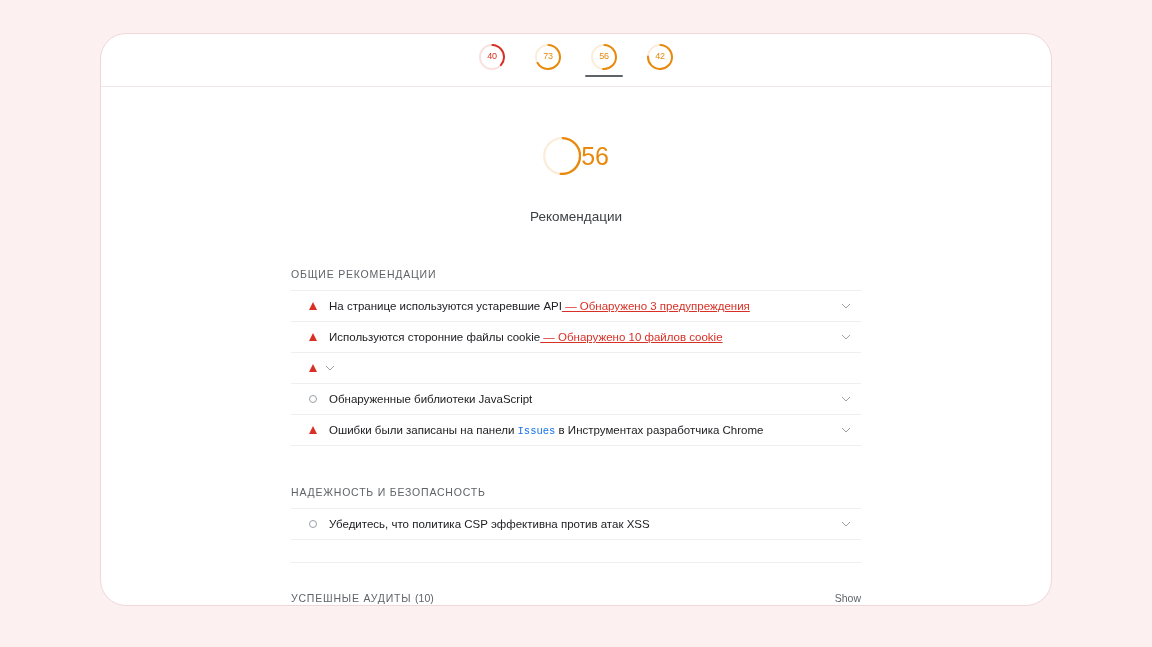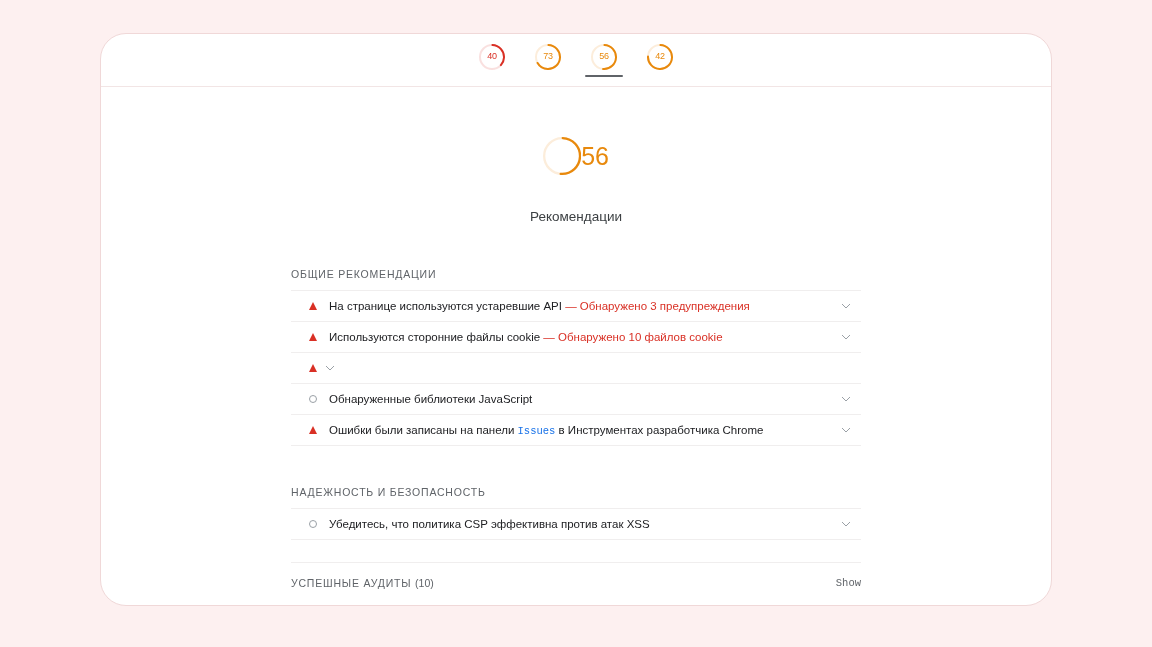--- a/index.html
+++ b/index.html
@@ -154,20 +154,21 @@
     flex: 1 1 auto;
     font-size: 11.5px;
     color: #202124;
     padding-left: 8px;
     white-space: nowrap;
     overflow: hidden;
     text-overflow: ellipsis;
   }
   .audit-text .warn {
     color: #d93025;
+    text-decoration: underline;
   }
   .audit-text .mono {
     font-family: "Liberation Mono", monospace;
     color: #1a73e8;
     font-size: 10.5px;
   }
   .chev {
     flex: 0 0 18px;
     display: flex;
     align-items: center;
@@ -176,38 +177,37 @@
   }
   .chev svg { display: block; }
 
   .section-gap { height: 40px; }
 
   .passed-row {
     display: flex;
     align-items: center;
     justify-content: space-between;
     border-top: 1px solid #f0eeee;
-    padding-top: 14px;
+    padding-top: 29px;
     margin-top: 22px;
   }
   .passed-title {
     font-size: 10.5px;
     letter-spacing: 0.8px;
     color: #5f6368;
     text-transform: uppercase;
   }
   .passed-title .count {
     text-transform: none;
     letter-spacing: 0;
   }
   .show-link {
     font-size: 10.5px;
     color: #5f6368;
     cursor: pointer;
-    font-family: Liberation Mono, monospace;
   }
 </style>
 </head>
 <body>
 
 <div class="viewport">
   <div class="report-card">
 
     <div class="score-strip" id="score-strip">
         <div class="mini-wrap">

